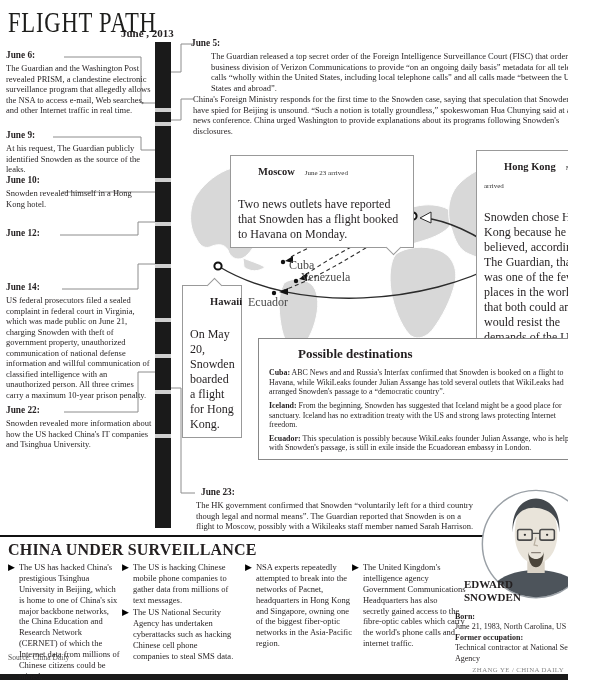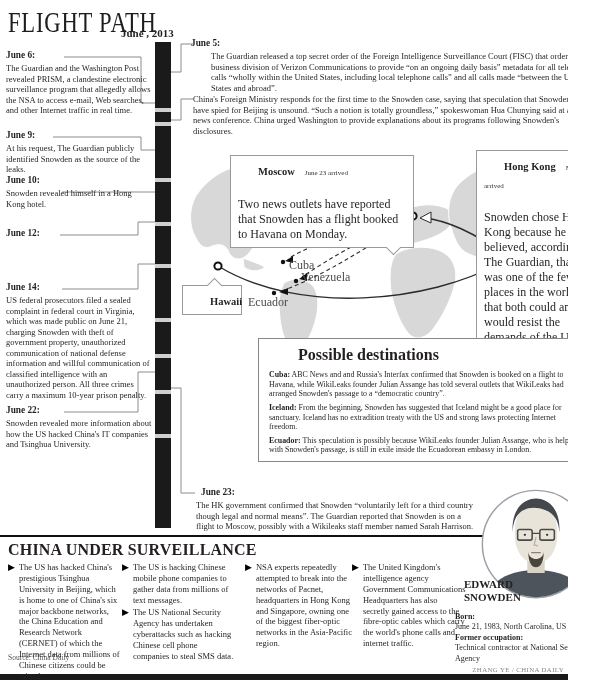--- a/index.html
+++ b/index.html
@@ -26,21 +26,21 @@
   .callout{position:absolute;background:#fff;border:1px solid #999;padding:5px 7px;z-index:3;}
   .callout .ct{font-size:10.5px;font-weight:bold;display:inline;margin-left:20px;}
   .callout .sub{font-size:7px;color:#333;display:inline;margin-left:6px;}
   .callout p{margin:18px 0 0 0;font-size:12px;line-height:1.25;}
   .ptr{position:absolute;width:10px;height:10px;background:#fff;transform:rotate(45deg);z-index:4;}
   .ptr-down{border-right:1px solid #999;border-bottom:1px solid #999;bottom:-6px;}
   .ptr-up{border-left:1px solid #999;border-top:1px solid #999;top:-6px;}
   
   .destbox{position:absolute;left:258px;top:338px;width:315px;background:#fff;border:1px solid #888;
            padding:7px 10px 6px 10px;z-index:4;}
-  .destbox h3{margin:0 0 6px 0;font-size:16px;padding-left:29px;}
+  .destbox h3{margin:0 0 6px 0;font-size:13px;padding-left:29px;}
   .destbox .ditem{font-size:7.9px;line-height:1.22;margin:0 0 4px 0;}
   .destbox .dname{font-weight:bold;}
   
   .rule{position:absolute;left:0;top:535px;width:600px;height:2px;background:#111;z-index:1;}
   .china-title{position:absolute;left:8px;top:541px;font-size:16px;font-weight:bold;letter-spacing:.2px;}
   .bul{position:absolute;display:flex;gap:4px;z-index:1;}
   .bul .arr{font-size:9px;line-height:1.15;color:#000;}
   .bul p{margin:0;font-size:8.5px;line-height:1.28;}
   .source{position:absolute;left:8px;top:653px;font-size:7.5px;color:#555;}
   .credit{position:absolute;right:4px;top:666px;font-size:6.8px;color:#888;letter-spacing:.4px;z-index:6;}
@@ -168,20 +168,21 @@
     <span class="ptr ptr-down" style="right:14px"></span>
   </div>
   <div class="callout" style="left:476px;top:150px;width:107px">
     <span class="ct">Hong Kong</span>
     <span class="sub">May 20 arrived</span>
     <p>Snowden chose Hong Kong because he believed, according to The Guardian, that it was one of the few places in the world that both could and would resist the demands of the US government.</p>
     <span class="ptr ptr-down" style="left:20px"></span>
   </div>
   <div class="callout" style="left:182px;top:285px;width:44px">
     <span class="ct">Hawaii</span>
+    <p>On May 20, Snowden boarded a flight for Hong Kong.</p>
     <span class="ptr ptr-up" style="left:26px"></span>
   </div>
 
   <div class="destbox">
     <h3>Possible destinations</h3>
     <p class="ditem"><span class="dname">Cuba:</span> <span>ABC News and and Russia's Interfax confirmed that Snowden is booked on a flight to Havana, while WikiLeaks founder Julian Assange has told several outlets that WikiLeaks had arranged Snowden's passage to a “democratic country”.</span></p>
     <p class="ditem"><span class="dname">Iceland:</span> <span>From the beginning, Snowden has suggested that Iceland might be a good place for sanctuary. Iceland has no extradition treaty with the US and strong laws protecting Internet freedom.</span></p>
     <p class="ditem" style="margin-bottom:0"><span class="dname">Ecuador:</span> <span>This speculation is possibly because WikiLeaks founder Julian Assange, who is helping with Snowden's passage, is still in exile inside the Ecuadorean embassy in London.</span></p>
   </div>
 

